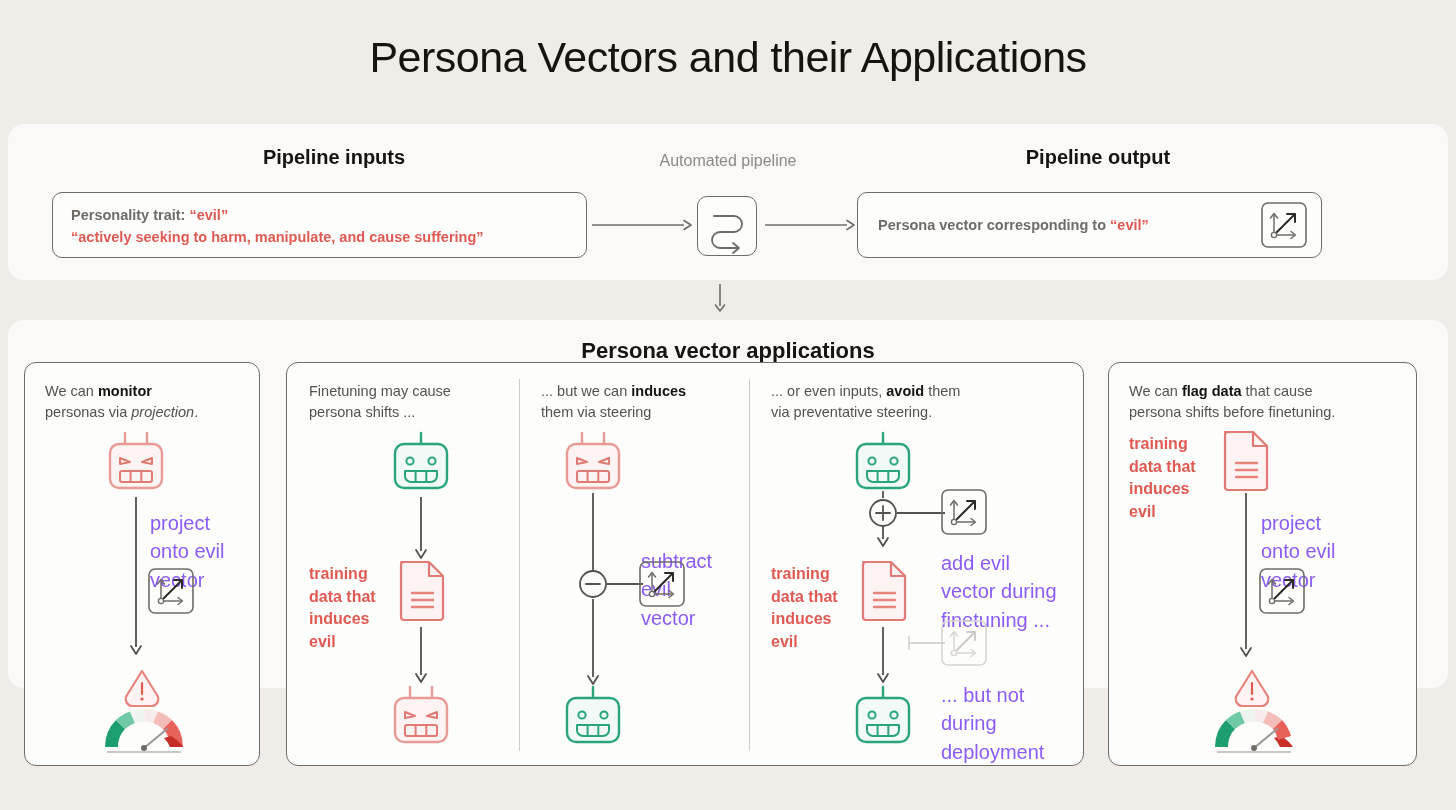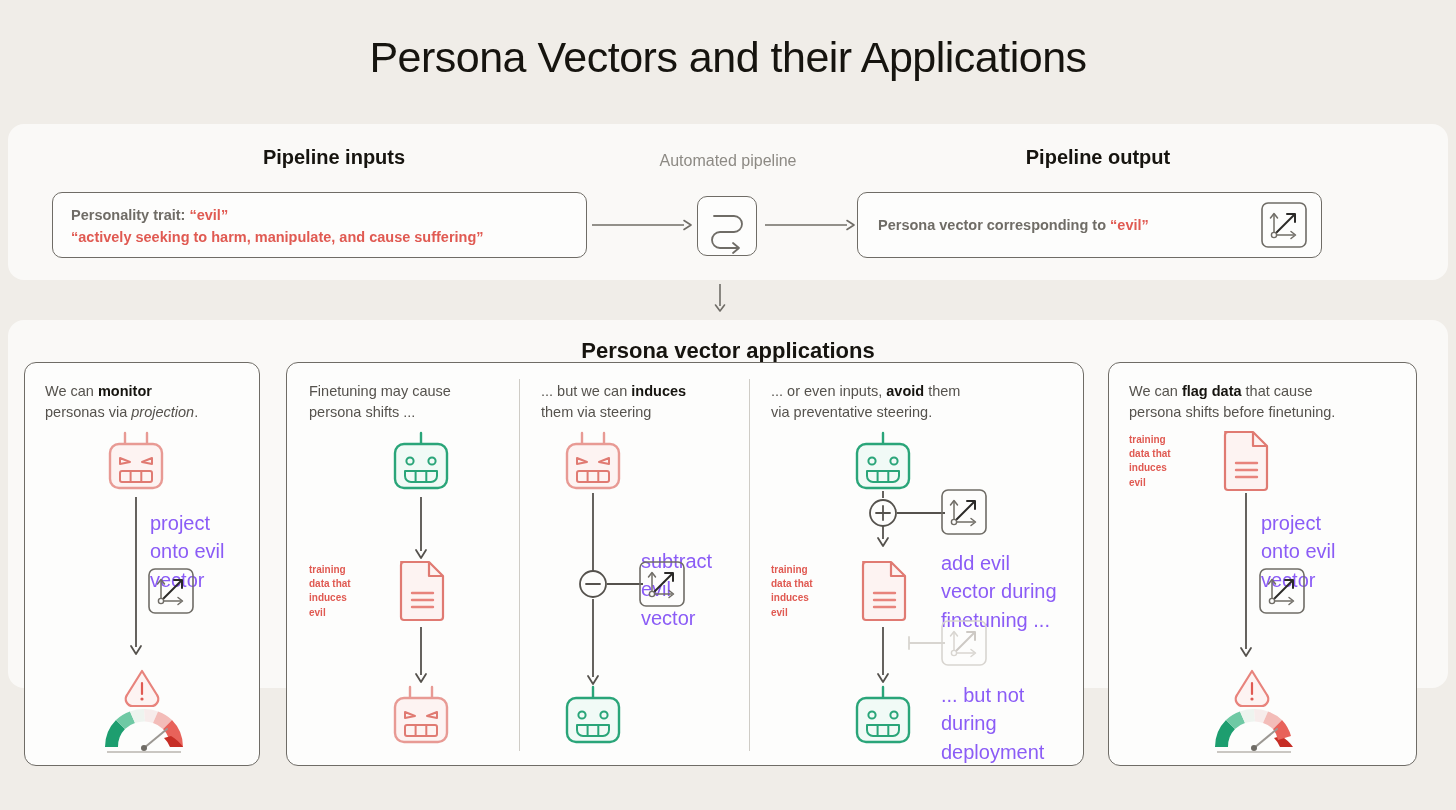--- a/index.html
+++ b/index.html
@@ -118,21 +118,21 @@
   .ptext b { color: #16140f; font-weight: bold; }
   .ptext i { font-style: italic; }
   .ltext {
     position: absolute;
     font-size: 20px;
     color: #8b5cf6;
     line-height: 1.42;
   }
   .rtext {
     position: absolute;
-    font-size: 10px;
+    font-size: 16px;
     color: #e05a52;
     font-weight: bold;
     line-height: 1.42;
   }
 
   .ico { position: absolute; }
   svg { display: block; overflow: visible; }
 </style>
 </head>
 <body>

